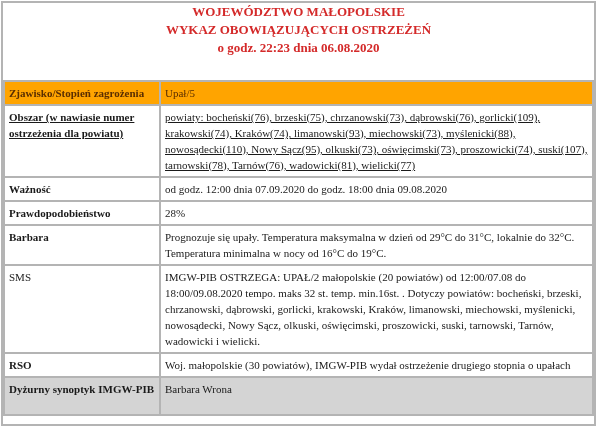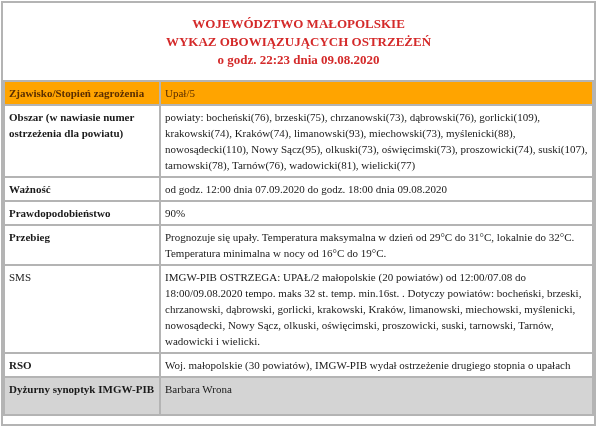--- a/index.html
+++ b/index.html
@@ -23,21 +23,21 @@
     border: 2px solid #b4b4b4;
     box-sizing: border-box;
     background: #ffffff;
   }
   .header {
     text-align: center;
     color: #d42a2a;
     font-weight: bold;
     font-size: 13px;
     line-height: 18px;
-    padding-top: 12px;
+    padding-top: 0;
     height: 76px;
     box-sizing: border-box;
   }
   .header div { white-space: nowrap; }
   table {
     position: absolute;
     left: 0;
     top: 77px;
     width: 591px;
     border-collapse: collapse;
@@ -55,56 +55,56 @@
     font-weight: bold;
     margin-left: 28px;
   }
   tr.orange td {
     background: #ffa400;
     color: #5a2e00;
     height: 16px;
   }
   tr.orange td.label { color: #5a2e00; }
   tr.gray td { background: #d4d4d4; height: 30px; }
-  tr.r-obszar td { height: 58px; }
+  tr.r-obszar td { height: 58px; text-decoration: underline; }
   tr.r-waznosc td, tr.r-prawd td, tr.r-rso td, tr.r-uwagi td { height: 16px; }
   tr.r-przebieg td { height: 32px; }
   tr.r-sms td { height: 76px; }
   td.normal { font-weight: normal; }
 </style>
 </head>
 <body>
 
 <div class="frame">
   <div class="header">
     <div>WOJEWÓDZTWO MAŁOPOLSKIE</div>
     <div>WYKAZ OBOWIĄZUJĄCYCH OSTRZEŻEŃ</div>
-    <div>o godz. 22:23 dnia 09.08.2020</div>
+    <div>o godz. 22:23 dnia 06.08.2020</div>
   </div>
 
   <table>
     <tbody>
         <tr class="orange">
       <td class="label">Zjawisko/Stopień zagrożenia</td>
       <td>Upał/5</td>
     </tr>
     <tr class="r-obszar">
       <td class="label">Obszar (w nawiasie numer ostrzeżenia dla powiatu)</td>
       <td>powiaty: bocheński(76), brzeski(75), chrzanowski(73), dąbrowski(76), gorlicki(109), krakowski(74), Kraków(74), limanowski(93), miechowski(73), myślenicki(88), nowosądecki(110), Nowy Sącz(95), olkuski(73), oświęcimski(73), proszowicki(74), suski(107), tarnowski(78), Tarnów(76), wadowicki(81), wielicki(77)</td>
     </tr>
     <tr class="r-waznosc">
       <td class="label">Ważność</td>
       <td>od godz. 12:00 dnia 07.09.2020 do godz. 18:00 dnia 09.08.2020</td>
     </tr>
     <tr class="r-prawd">
       <td class="label">Prawdopodobieństwo</td>
-      <td>90%</td>
+      <td>28%</td>
     </tr>
     <tr class="r-przebieg">
-      <td class="label">Przebieg</td>
+      <td class="label">Barbara</td>
       <td>Prognozuje się upały. Temperatura maksymalna w dzień od 29°C do 31°C, lokalnie do 32°C. Temperatura minimalna w nocy od 16°C do 19°C.</td>
     </tr>
     <tr class="r-sms">
       <td class="label normal">SMS</td>
       <td>IMGW-PIB OSTRZEGA: UPAŁ/2 małopolskie (20 powiatów) od 12:00/07.08 do 18:00/09.08.2020 tempo. maks 32 st. temp. min.16st. . Dotyczy powiatów: bocheński, brzeski, chrzanowski, dąbrowski, gorlicki, krakowski, Kraków, limanowski, miechowski, myślenicki, nowosądecki, Nowy Sącz, olkuski, oświęcimski, proszowicki, suski, tarnowski, Tarnów, wadowicki i wielicki.</td>
     </tr>
     <tr class="r-rso">
       <td class="label">RSO</td>
       <td>Woj. małopolskie (30 powiatów), IMGW-PIB wydał ostrzeżenie drugiego stopnia o upałach</td>
     </tr>

